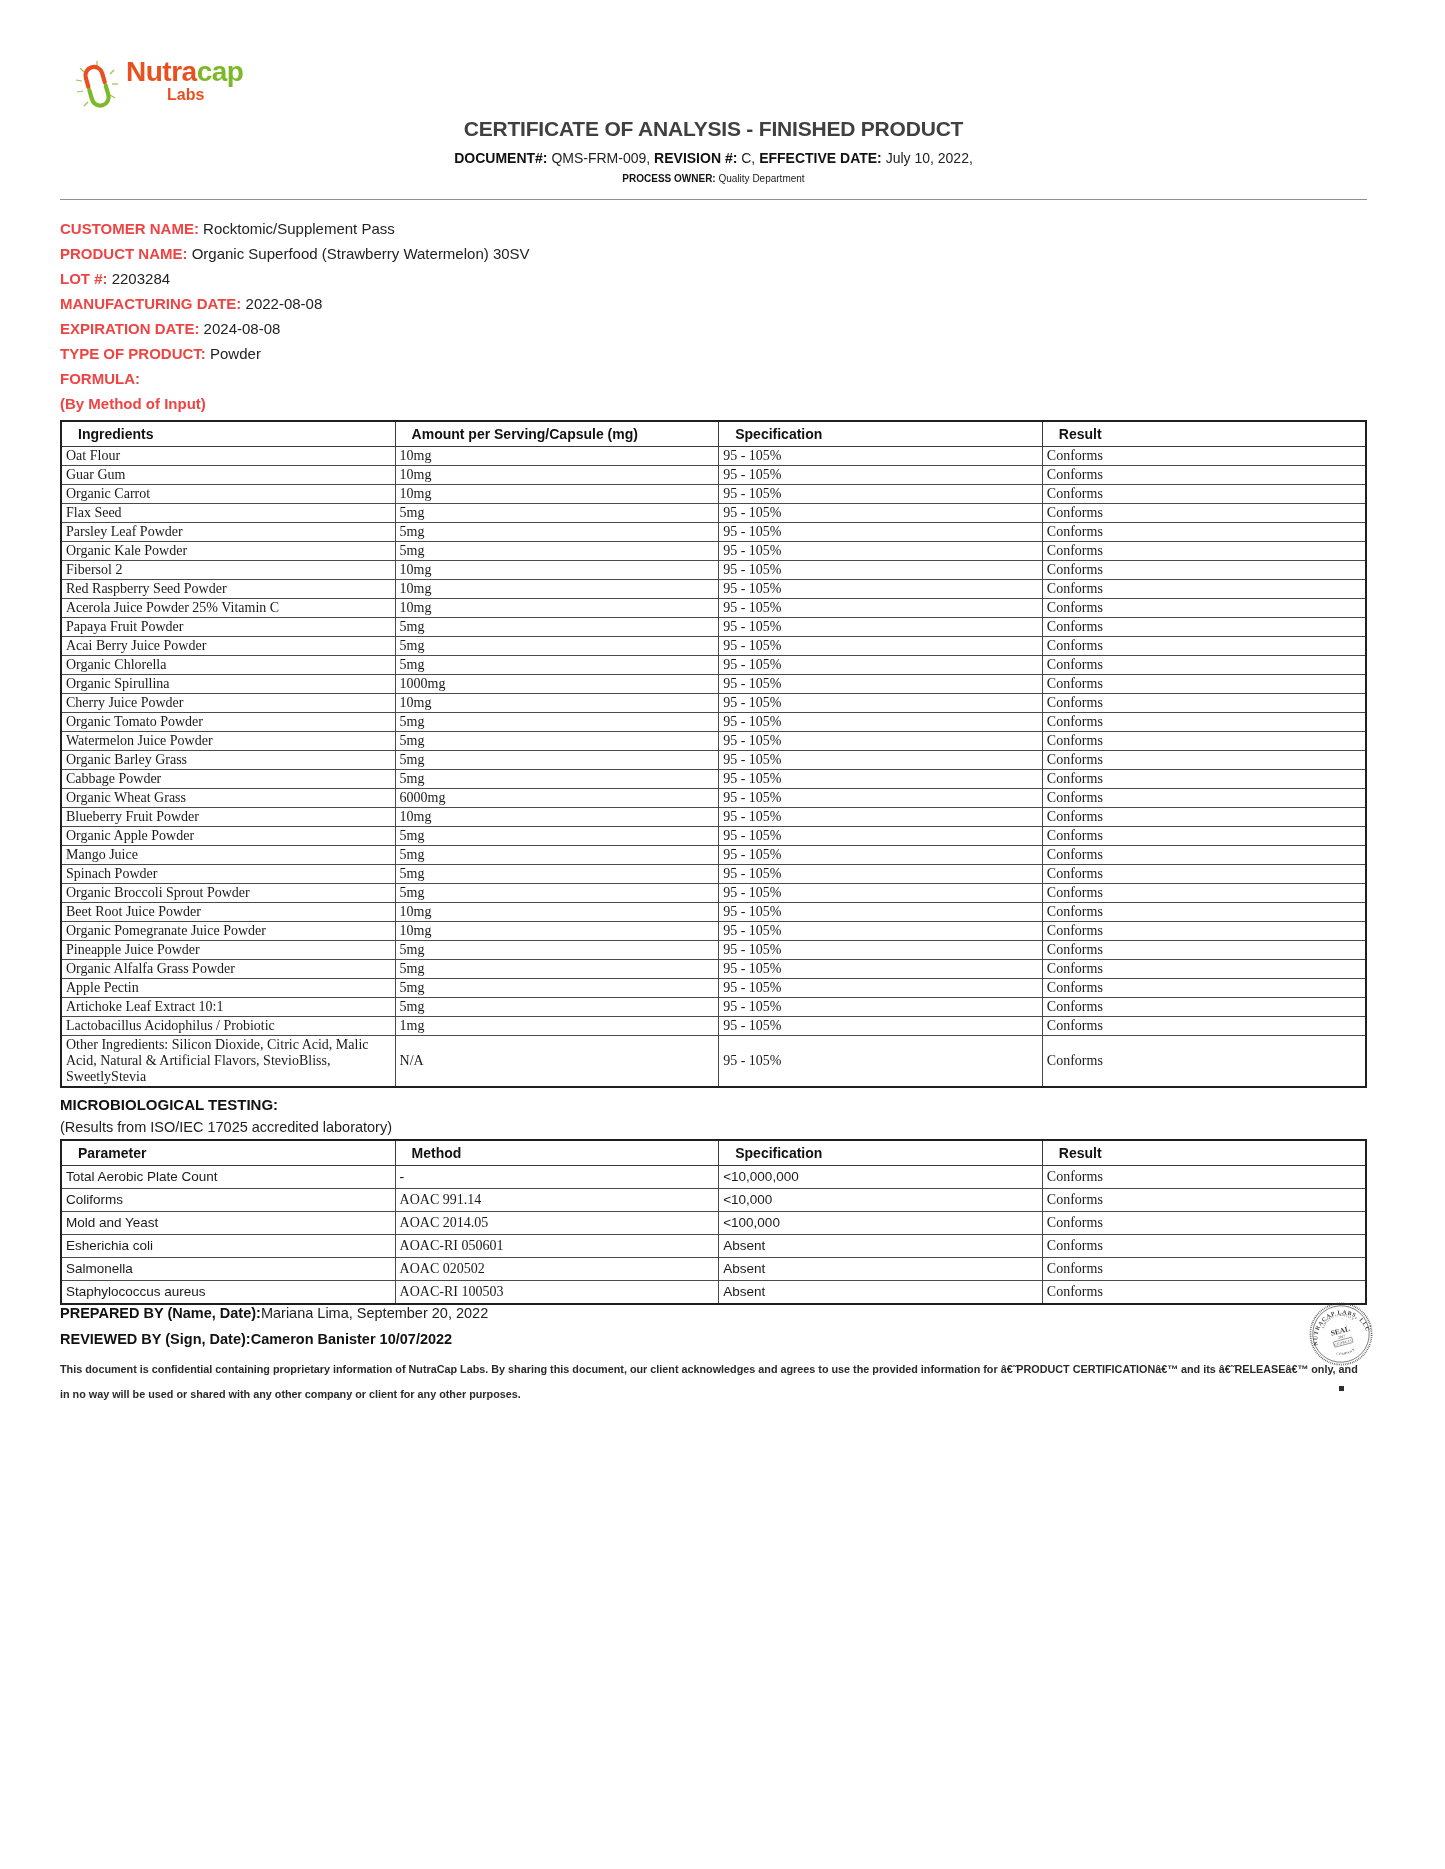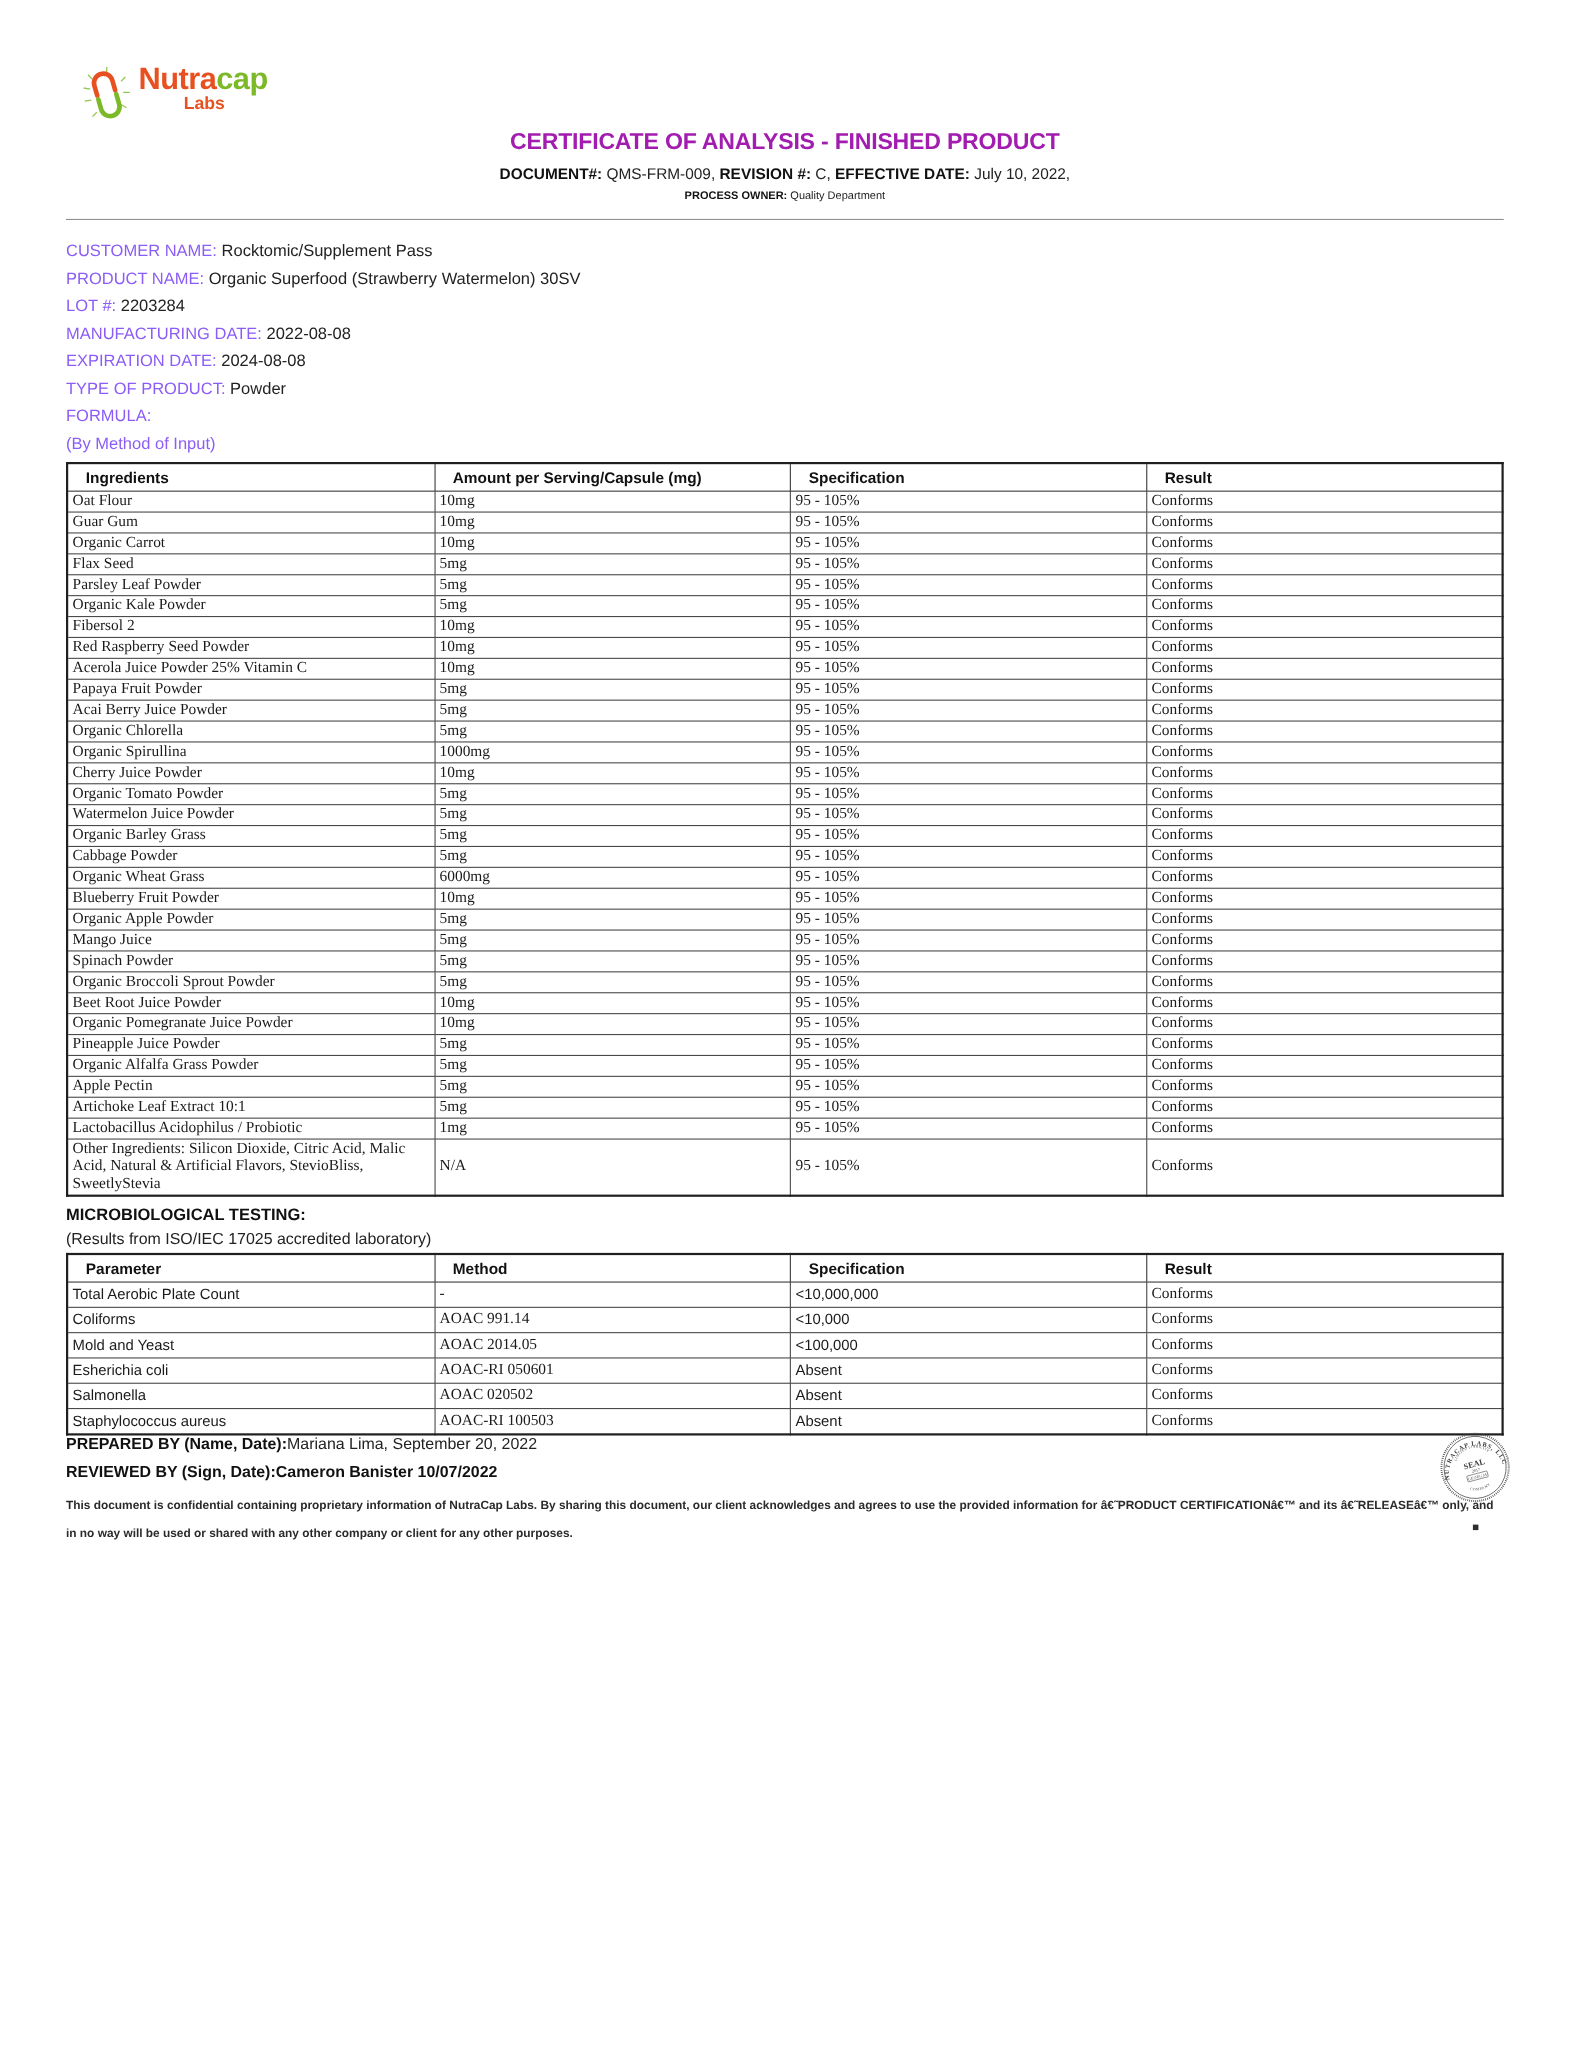--- a/index.html
+++ b/index.html
@@ -14,28 +14,28 @@
     overflow:hidden;
   }
   
   .logo{position:absolute;top:58px;left:74px;display:flex;align-items:flex-start;}
   .logo-text{margin-left:6px;line-height:1;text-align:center;}
   .brand{font-size:28px;font-weight:bold;letter-spacing:-0.5px;}
   .brand .p1{color:#e8511f;}
   .brand .p2{color:#7cb928;}
   .brand-sub{font-size:16px;font-weight:bold;color:#e8511f;margin-top:1px;margin-left:2px;}
   
-  .title{margin:62px 0 0;text-align:center;font-size:21px;font-weight:bold;letter-spacing:-0.2px;color:#a21caf;}
+  .title{margin:62px 0 0;text-align:center;font-size:21px;font-weight:bold;letter-spacing:-0.2px;color:#404040;}
   .doc-line{margin-top:9px;text-align:center;font-size:14px;color:#222;}
   .doc-line .b,.owner-line .b{font-weight:bold;color:#111;}
   .owner-line{margin-top:7px;text-align:center;font-size:10px;color:#222;}
   .top-rule{border:none;border-top:1px solid #8f8f8f;margin:15px 0 16px;}
   
   .info-line{font-size:15px;line-height:25px;color:#222;}
-  .info-line .b{font-weight:normal;color:#8b5cf6;}
+  .info-line .b{font-weight:bold;color:#ef4444;}
   
   table.data-table{border-collapse:collapse;width:100%;table-layout:fixed;border:2px solid #1f1f1f;margin-top:4px;}
   .data-table th{
     font-family:"Liberation Sans",sans-serif;font-size:14px;font-weight:bold;color:#111;
     text-align:left;padding:2px 16px;border:1px solid #3a3a3a;line-height:20px;
   }
   .data-table td{
     font-family:"Liberation Serif",serif;font-size:14px;color:#1a1a1a;
     text-align:left;padding:0 4px;border:1px solid #4a4a4a;line-height:16px;
     overflow:hidden;

